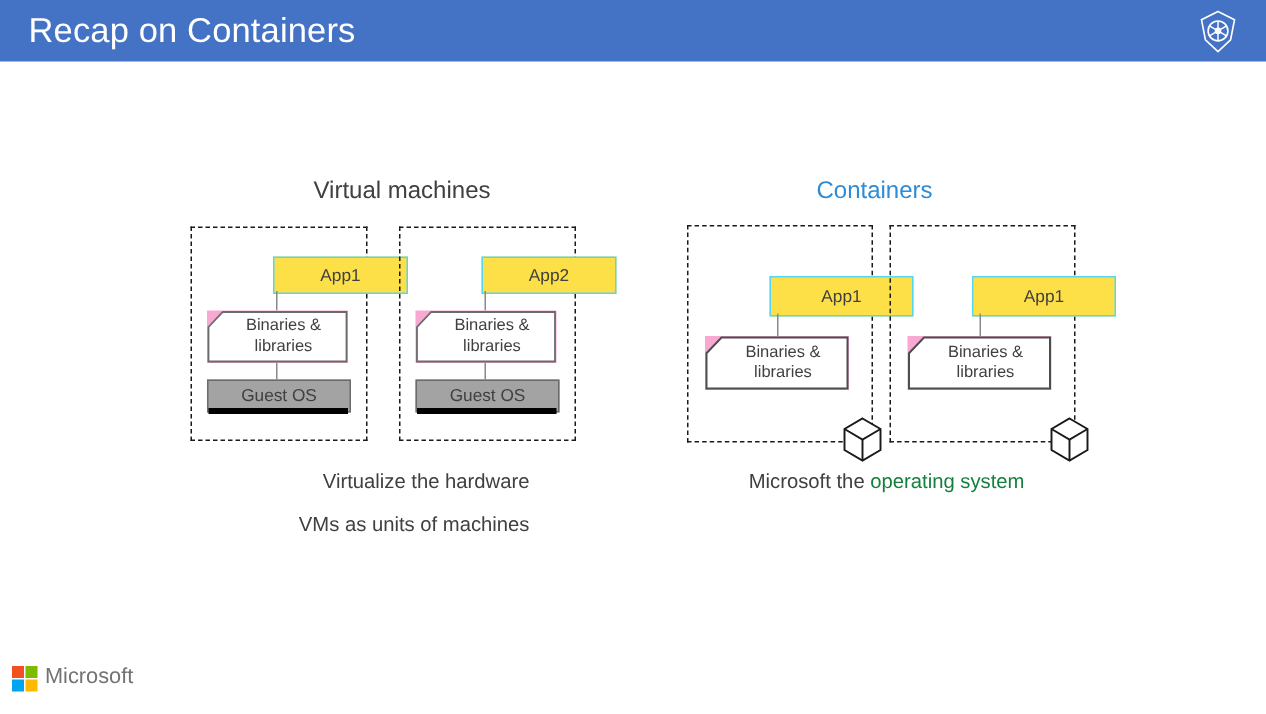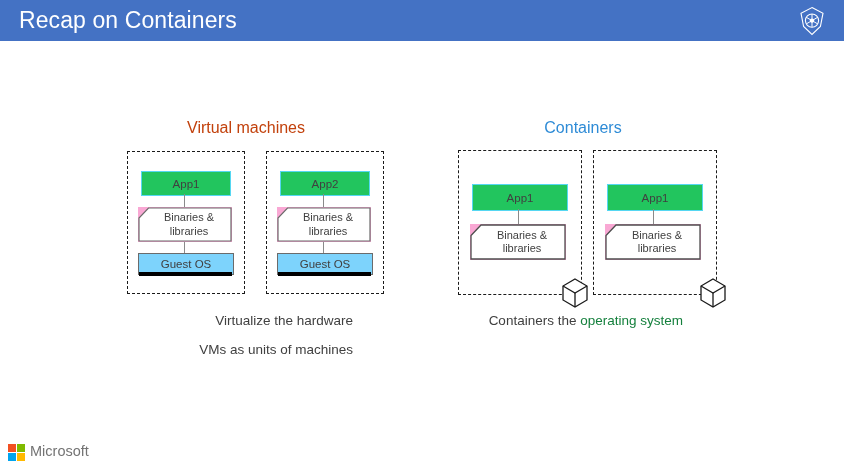--- a/index.html
+++ b/index.html
@@ -26,53 +26,53 @@
   }
   .k8s-logo{
     position:absolute;left:797px;top:6px;width:30px;height:30px;
   }
 
   
   .heading{
     position:absolute;font-size:16px;white-space:nowrap;
     text-align:center;
   }
-  .heading.vm{left:146px;top:119px;width:200px;color:#c2410c;text-align:center;}
+  .heading.vm{left:168px;top:119px;width:200px;color:#404040;text-align:center;}
   .heading.ct{left:483px;top:119px;width:200px;color:#2e8bd6;}
 
   
   .dashbox{
     position:absolute;border:1.4px dashed #1a1a1a;background:transparent;
   }
   .vm1{left:127px;top:151px;width:116px;height:141px;}
   .vm2{left:266px;top:151px;width:116px;height:141px;}
   .ct1{left:458px;top:150px;width:122px;height:143px;}
   .ct2{left:593px;top:150px;width:122px;height:143px;}
 
   
   .appbox{
-    position:absolute;border:1.3px solid #55d7f2;background:#22c55e;
+    position:absolute;border:1.3px solid #55d7f2;background:#fde047;
     display:flex;align-items:center;justify-content:center;
-    font-size:11.5px;color:#404040;
+    font-size:11.5px;color:#404040;margin-left:41px;
   }
 
   
   .binbox{
     position:absolute;
     background:#f9a8d4;
     color:#404040;font-size:11px;line-height:1.22;
     display:flex;align-items:center;justify-content:center;
     text-align:center;
   }
   .binbox .bevel-svg{position:absolute;left:0;top:0;}
   .binbox .bintext{position:relative;z-index:2;padding-left:8px;}
 
   
   .osbox{
-    position:absolute;border:1.2px solid #6b6b6b;background:#7dd3fc;
+    position:absolute;border:1.2px solid #6b6b6b;background:#a3a3a3;
     display:flex;align-items:center;justify-content:center;
     font-size:11.5px;color:#404040;
   }
   .osbar{position:absolute;background:#000000;}
 
   
   .conn{position:absolute;width:1.4px;background:#8a8a8a;}
 
   
   .cube{position:absolute;width:30px;height:32px;}
@@ -209,21 +209,21 @@
   </span>
 
   <div class="caption" style="left:153px;top:313px;width:200px;">
     <span>Virtualize the hardware</span>
   </div>
   <div class="caption" style="left:153px;top:342px;width:200px;">
     <span>VMs as units of machines</span>
   </div>
 
   <div class="caption" style="left:483px;top:313px;width:200px;">
-    <span>Containers the </span><span class="blue">operating system</span>
+    <span>Microsoft the </span><span class="blue">operating system</span>
   </div>
 
   <span class="ms-logo">
     <i class="ms-q1"></i>
     <i class="ms-q2"></i>
     <i class="ms-q3"></i>
     <i class="ms-q4"></i>
   </span>
   <div class="ms-word">Microsoft</div>
 

